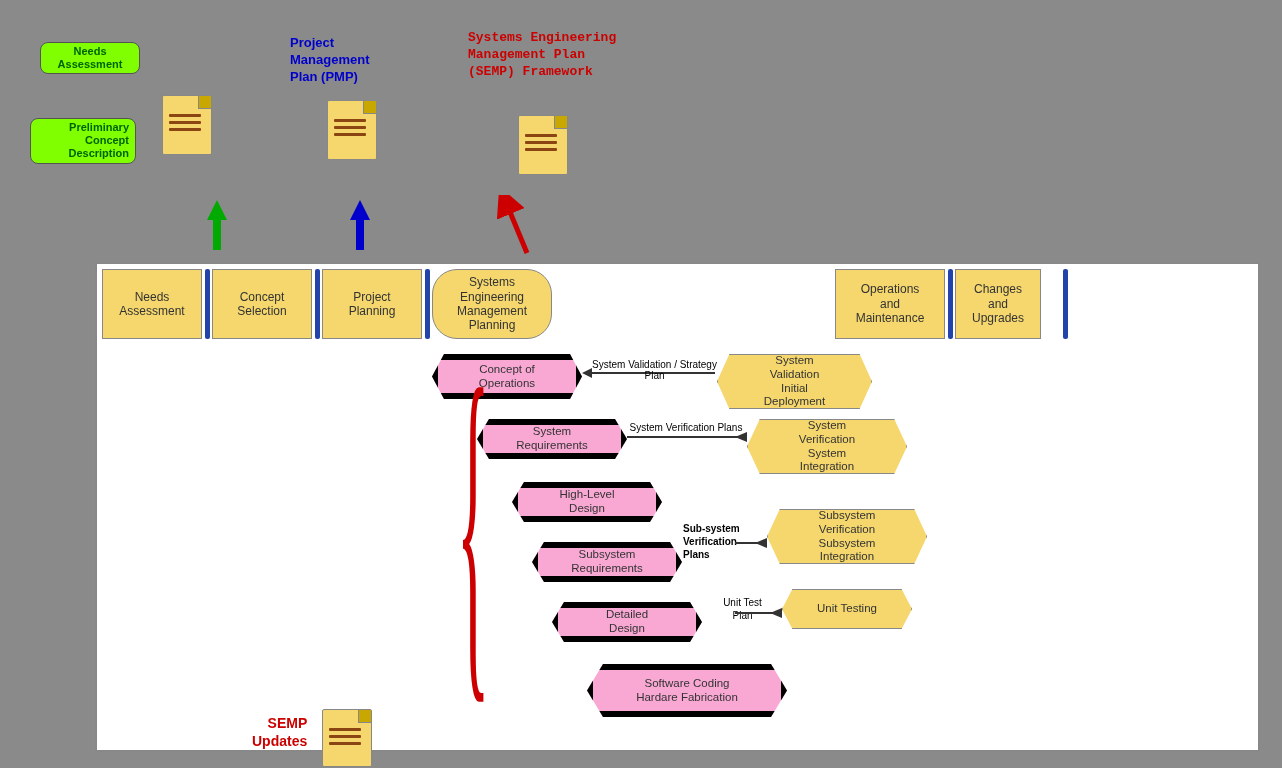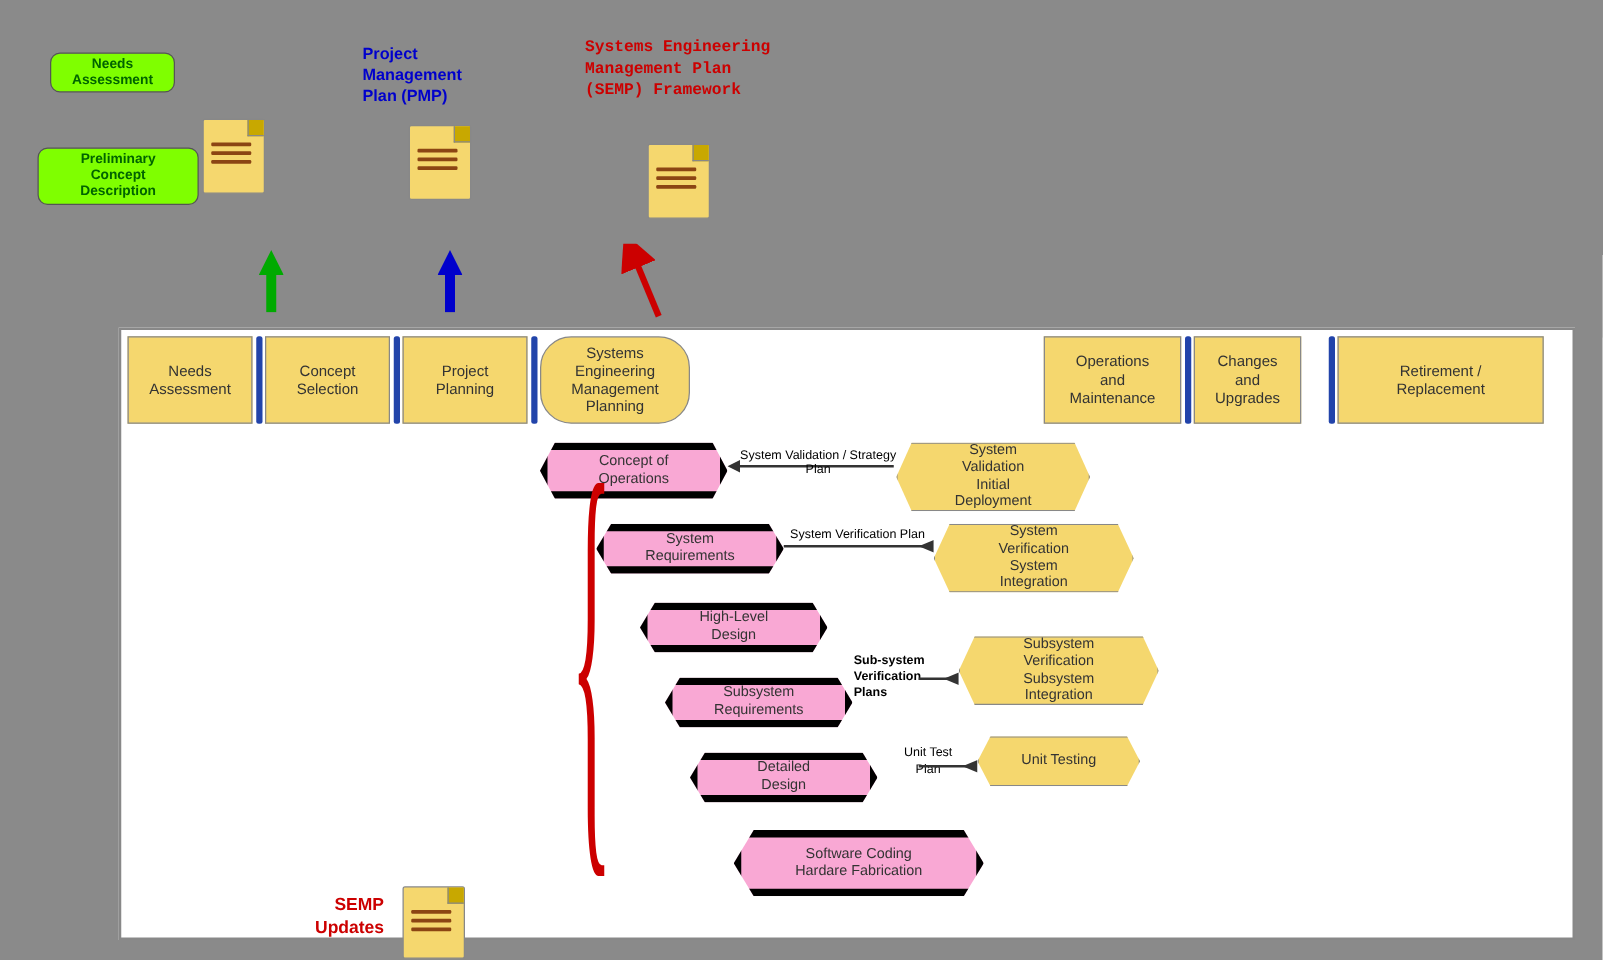--- a/index.html
+++ b/index.html
@@ -179,21 +179,21 @@
     }
   </style>
 </head>
 <body>
 
 <div class="outer-container">
 
   <div class="top-section"></div>
 
   <div class="label-bubble" style="left:40px; top:42px; width:100px;">Needs<br>Assessment</div>
-  <div class="label-bubble" style="left:30px; top:118px; width:129px;">Preliminary<br>Concept<br>Description</div>
+  <div class="label-bubble" style="left:30px; top:118px; width:106px;text-align:right;">Preliminary<br>Concept<br>Description</div>
 
   <div style="position:absolute; left:162px; top:95px;">
     <div class="doc-body">
       <div class="doc-lines">
         <div class="doc-line"></div>
         <div class="doc-line"></div>
         <div class="doc-line"></div>
       </div>
     </div>
   </div>
@@ -254,21 +254,20 @@
     <div class="phase-bar" style="left:335px; top:5px; width:120px; height:70px;border-radius:25px;">Systems<br>Engineering<br>Management<br>Planning</div>
 
     <div class="phase-bar" style="left:738px; top:5px; width:110px; height:70px;">Operations<br>and<br>Maintenance</div>
 
     <div class="blue-divider" style="left:851px; top:5px; height:70px;"></div>
 
     <div class="phase-bar" style="left:858px; top:5px; width:86px; height:70px;">Changes<br>and<br>Upgrades</div>
 
     <div class="blue-divider" style="left:966px; top:5px; height:70px;"></div>
 
-    <div class="phase-bar" style="left:973px; top:5px; width:165px; height:70px;">Retirement /<br>Replacement</div>
 
     <div class="v-item" style="left:335px; top:90px; width:150px; height:45px;">Concept of<br>Operations</div>
 
     <div class="v-item-right" style="left:620px; top:90px; width:155px; height:55px;">System<br>Validation<br>Initial<br>Deployment</div>
 
     <div style="position:absolute; left:490px; top:108px; width:128px; height:2px; background:#333;">
       <svg width="135" height="16" style="position:absolute; right:-2px; top:-7px;">
         <polygon points="0,8 10,3 10,13" fill="#333"></polygon>
       </svg>
     </div>
@@ -276,21 +275,21 @@
 
     <div class="v-item" style="left:380px; top:155px; width:150px; height:40px;">System<br>Requirements</div>
 
     <div class="v-item-right" style="left:650px; top:155px; width:160px; height:55px;">System<br>Verification<br>System<br>Integration</div>
 
     <div style="position:absolute; left:530px; top:172px; width:118px; height:2px; background:#333;">
       <svg width="12" height="16" style="position:absolute; right:-2px; top:-7px;">
         <polygon points="0,8 12,3 12,13" fill="#333"></polygon>
       </svg>
     </div>
-    <div style="position:absolute; left:530px; top:158px; font-size:10px; width:118px; text-align:center;">System Verification Plan</div>
+    <div style="position:absolute; left:530px; top:158px; font-size:10px; width:118px; text-align:center;">System Verification Plans</div>
 
     <div class="v-item" style="left:415px; top:218px; width:150px; height:40px;">High-Level<br>Design</div>
 
     <div class="v-item" style="left:435px; top:278px; width:150px; height:40px;">Subsystem<br>Requirements</div>
 
     <div class="v-item-right" style="left:670px; top:245px; width:160px; height:55px;">Subsystem<br>Verification<br>Subsystem<br>Integration</div>
 
     <div style="position:absolute; left:586px; top:258px; font-size:10px; width:90px; text-align:left; line-height:1.3;font-weight:bold;">Sub-system<br>Verification<br>Plans</div>
     <div style="position:absolute; left:638px; top:278px; width:30px; height:2px; background:#333;">
       <svg width="12" height="16" style="position:absolute; right:-2px; top:-7px;">

